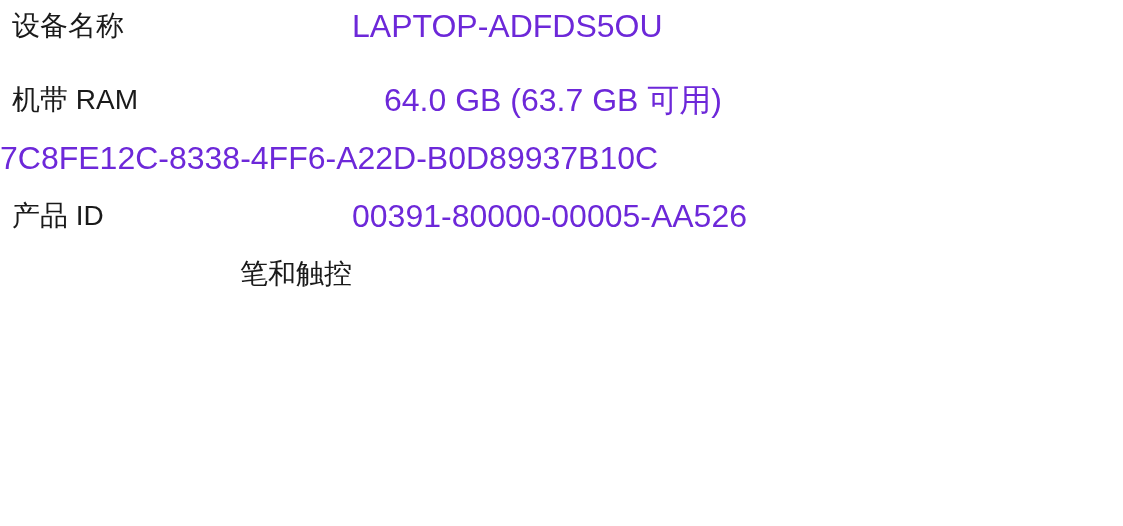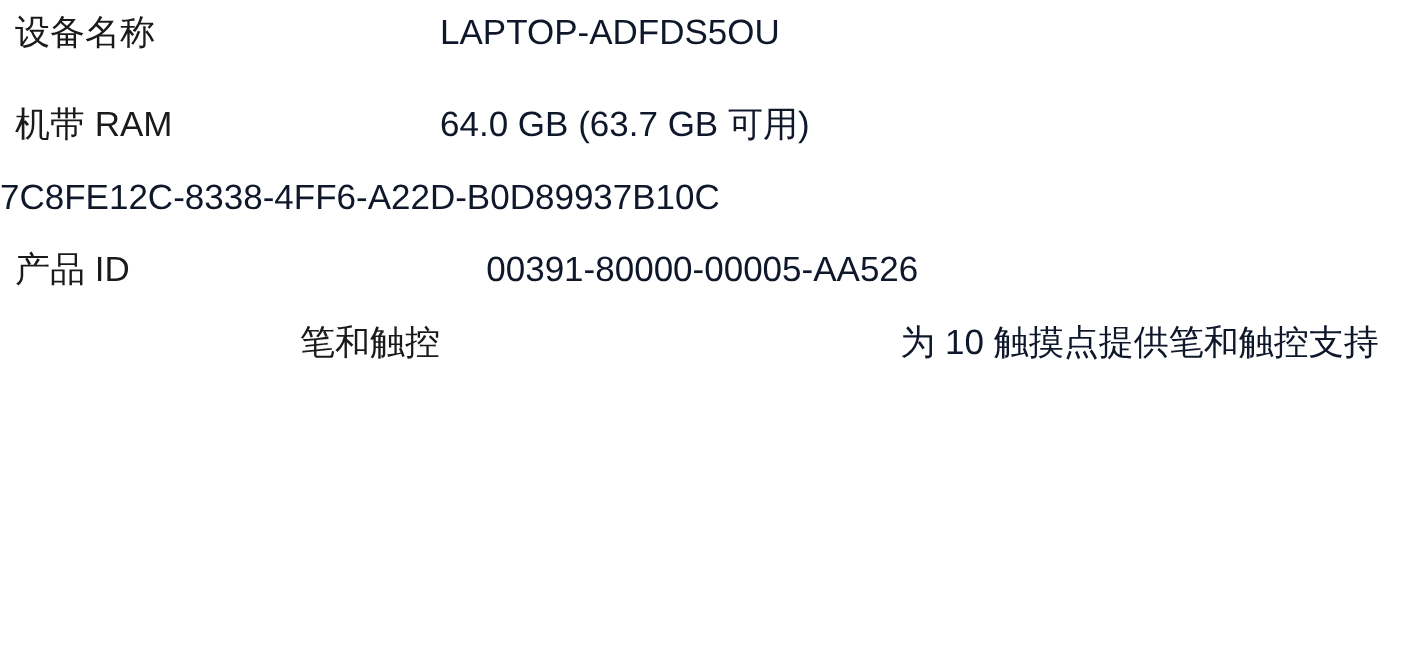--- a/index.html
+++ b/index.html
@@ -33,31 +33,31 @@
     color: #1a1a1a;
     font-size: 28px;
     line-height: 44px;
     font-weight: 400;
     white-space: nowrap;
   }
   .spec-value {
     flex: 1 1 auto;
     box-sizing: border-box;
     padding-right: 20px;
-    color: #0f172a;
-    font-size: 28px;
+    color: #6d28d9;
+    font-size: 32px;
     line-height: 44px;
     font-weight: 400;
   }
   
   .row-device-name   { margin-top: 4px; }
   .row-processor     { margin-top: 14px; }
-  .row-ram           { margin-top: 16px; }
+  .row-ram           { margin-top: 16px; gap: 32px; }
   .row-device-id     { margin-top: 14px; }
-  .row-product-id    { margin-top: 14px; gap: 37px; }
+  .row-product-id    { margin-top: 14px; }
   .row-system-type   { margin-top: 14px; }
   .row-pen-touch     { margin-top: 14px; text-align: right; }
 
   
   .spec-value.wrap {
     max-width: 755px;
     white-space: normal;
   }
 
   
@@ -96,16 +96,15 @@
   </div>
 
   <div class="spec-row row-product-id">
     <div class="spec-label">产品 ID</div>
     <div class="spec-value">00391-80000-00005-AA526</div>
   </div>
 
 
   <div class="spec-row row-pen-touch">
     <div class="spec-label">笔和触控</div>
-    <div class="spec-value">为 10 触摸点提供笔和触控支持</div>
   </div>
 
 </div>
 
 </body></html>

